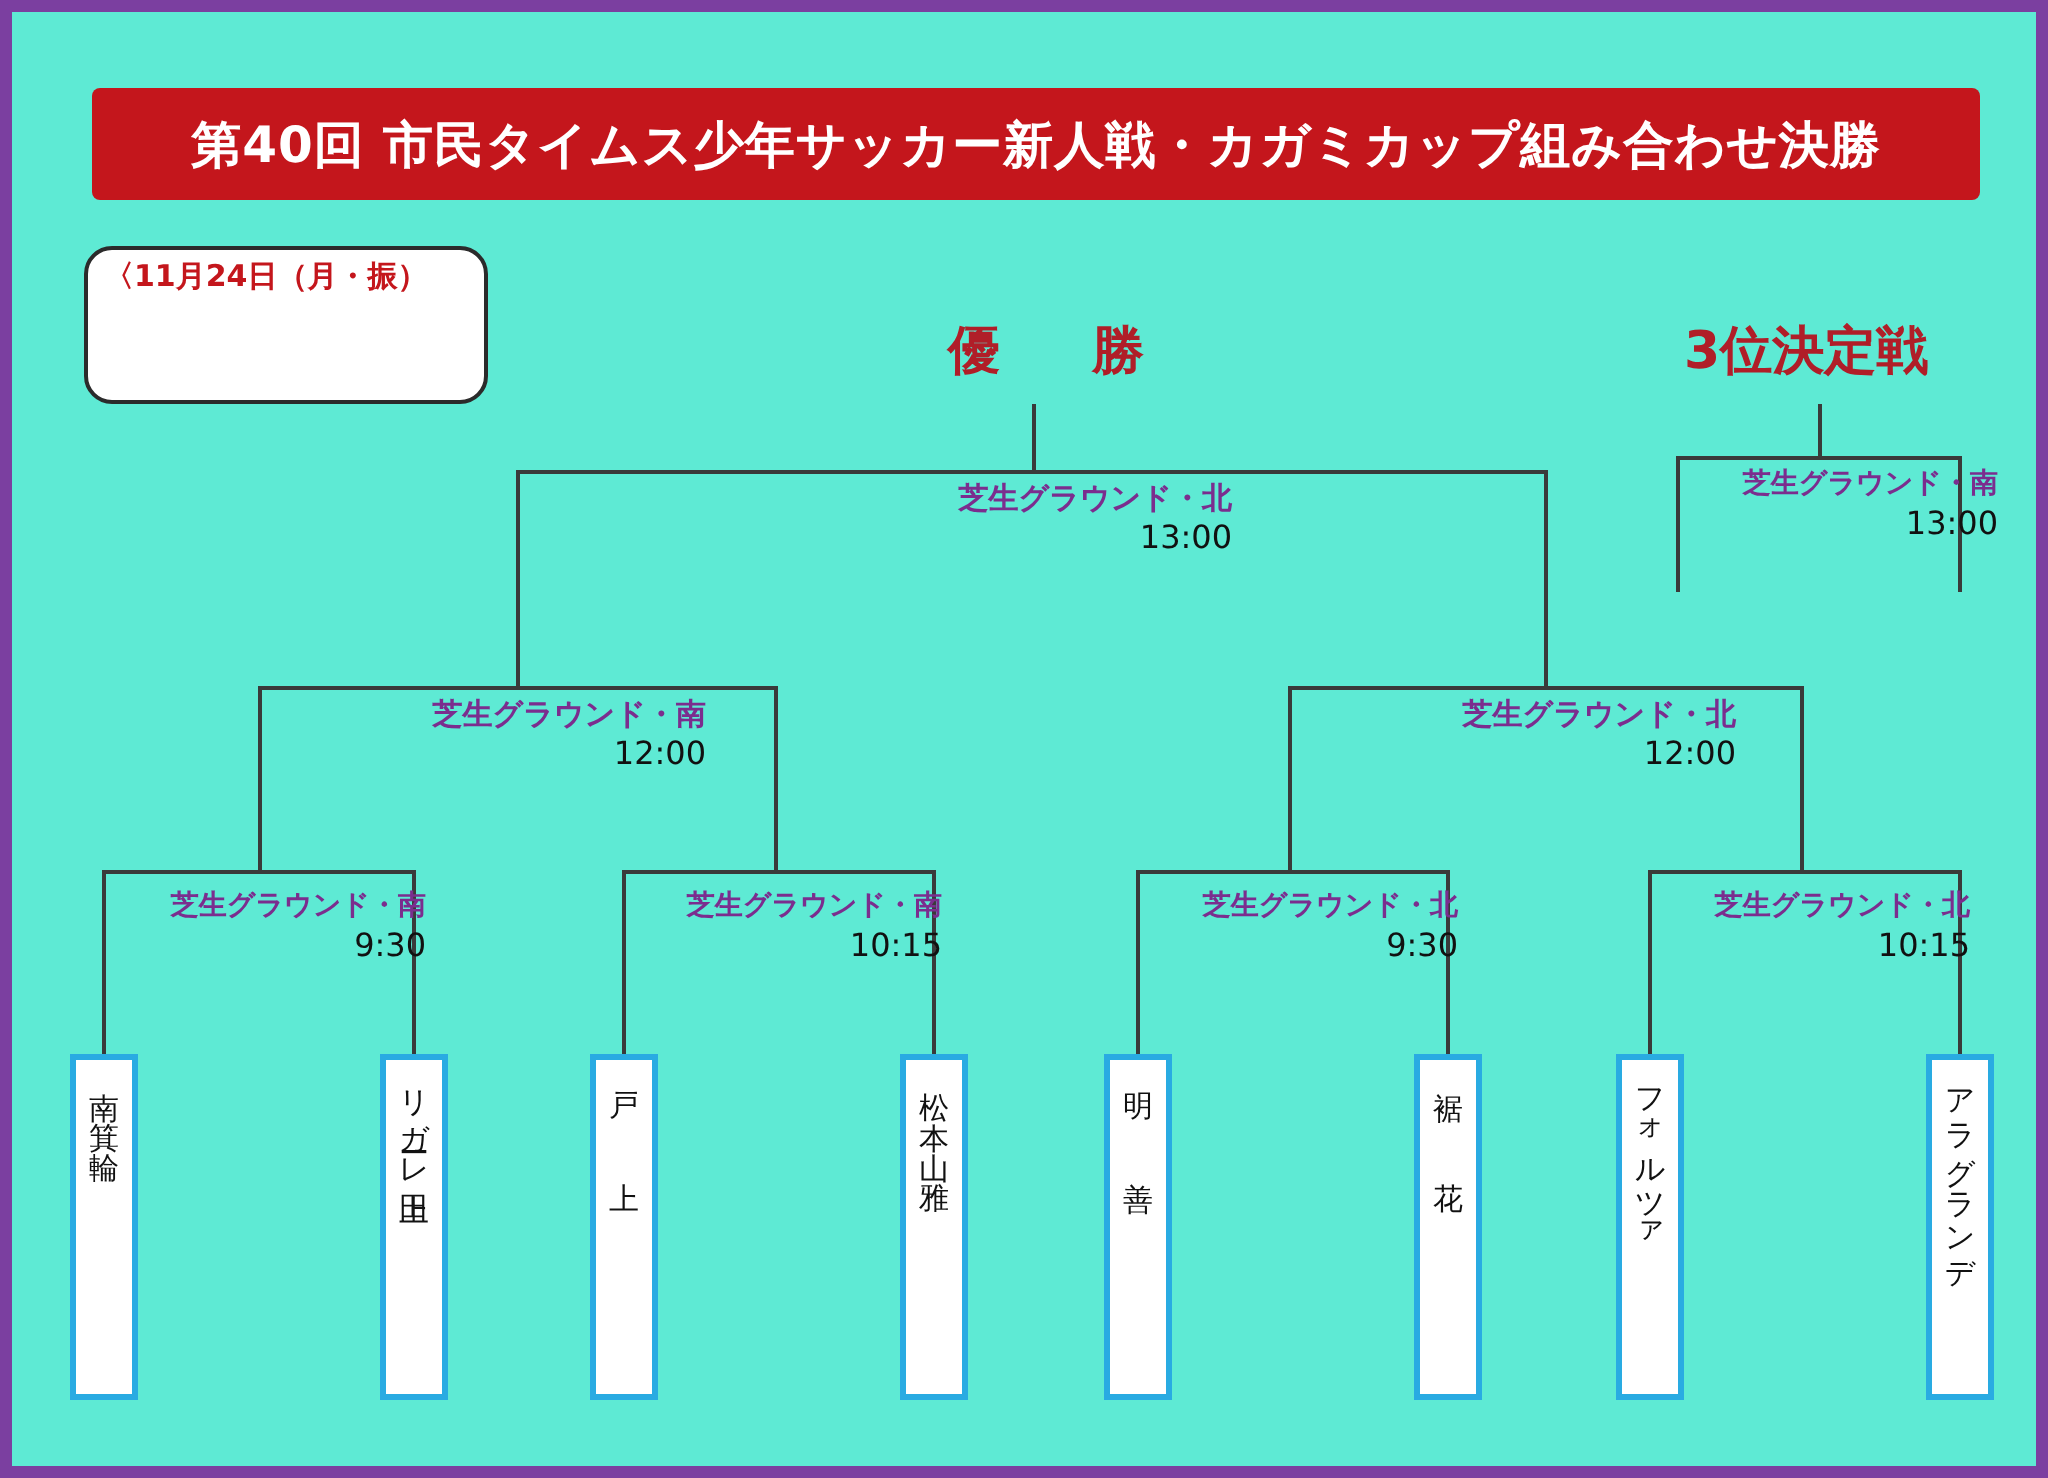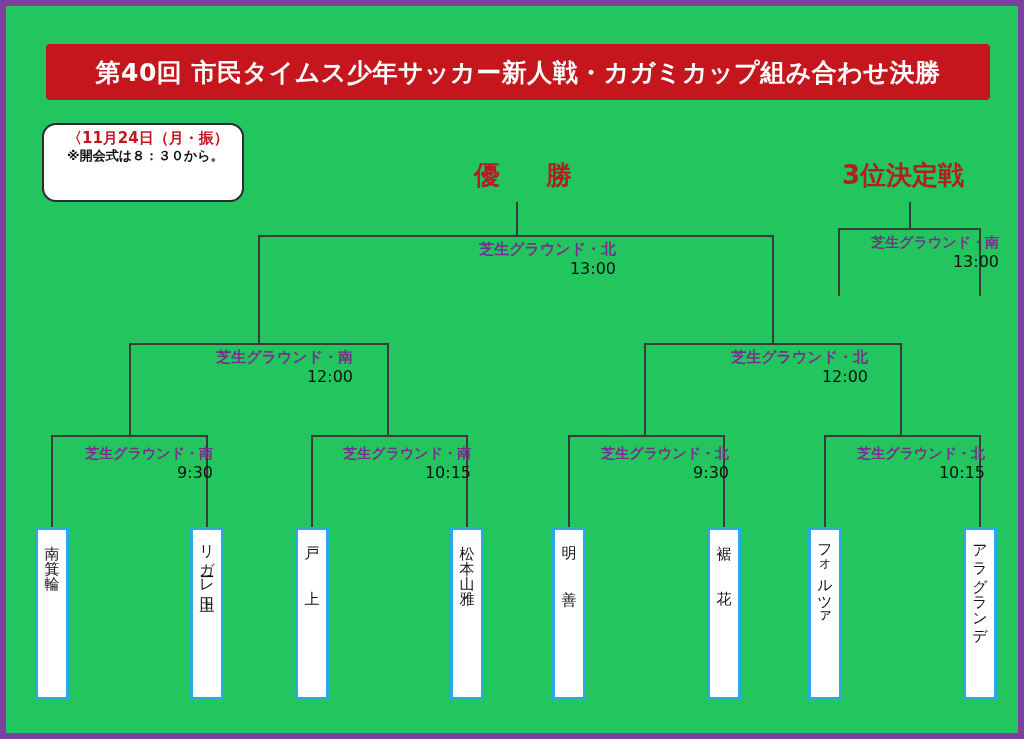--- a/index.html
+++ b/index.html
@@ -7,21 +7,21 @@
     width:1024px;height:739px;
     background:#ffffff;
     font-family:"DejaVu Sans","Liberation Sans",sans-serif;
     overflow:hidden;
   }
   #page{
     position:relative;
     width:1024px;height:739px;
     box-sizing:border-box;
     border:6px solid #7B3FA0;
-    background:#22c55e;
+    background:#5eead4;
   }
 
   
   .title-banner{
     position:absolute;left:40px;top:38px;
     width:944px;height:56px;
     background:#C4161C;
     border-radius:4px;
     display:flex;align-items:center;justify-content:center;
   }
@@ -35,21 +35,21 @@
   }
 
   
   .note-box{
     position:absolute;left:36px;top:117px;
     width:202px;height:79px;
     border:2px solid #2b2b2b;
     border-radius:14px;
     background:#fff;
     box-sizing:border-box;
-    padding:4px 6px 0 23px;
+    padding:4px 6px 0 8px;
   }
   .note-date{
     color:#C4161C;
     font-size:15px;font-weight:bold;
     line-height:18px;
     white-space:nowrap;
   }
   .note-line{
     color:#111;
     font-size:13px;font-weight:bold;
@@ -127,21 +127,20 @@
 <body>
 
 <div id="page">
 
   <div class="title-banner">
     <div class="title-text">第40回 市民タイムス少年サッカー新人戦・カガミカップ組み合わせ決勝</div>
   </div>
 
   <div class="note-box">
     <div class="note-date">〈11月24日（月・振）</div>
-    <div class="note-line">※開会式は８：３０から。</div>
   </div>
 
   <div class="heading" id="h-champion">優　勝</div>
   <div class="heading" id="h-third">3位決定戦</div>
 
   <div class="ln v" style="left:510px;top:196px;height:35px;"></div>
 
   <div class="ln h" style="left:252px;top:229px;width:516px;"></div>
 
   <div class="ln v" style="left:252px;top:229px;height:110px;"></div>

